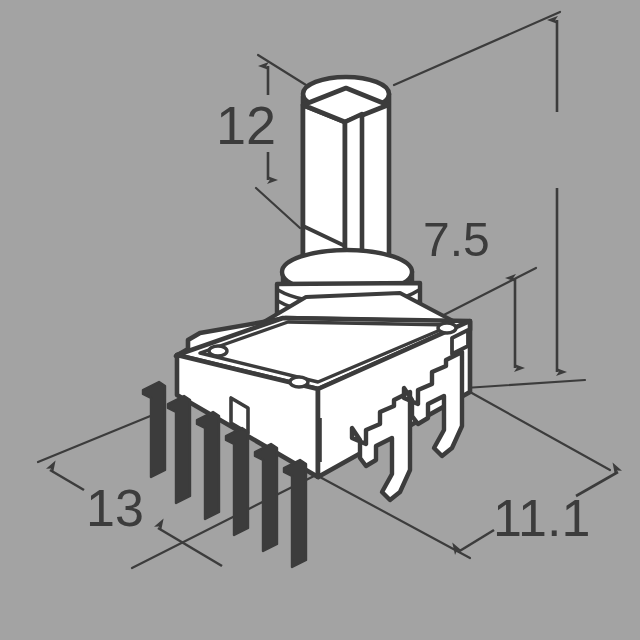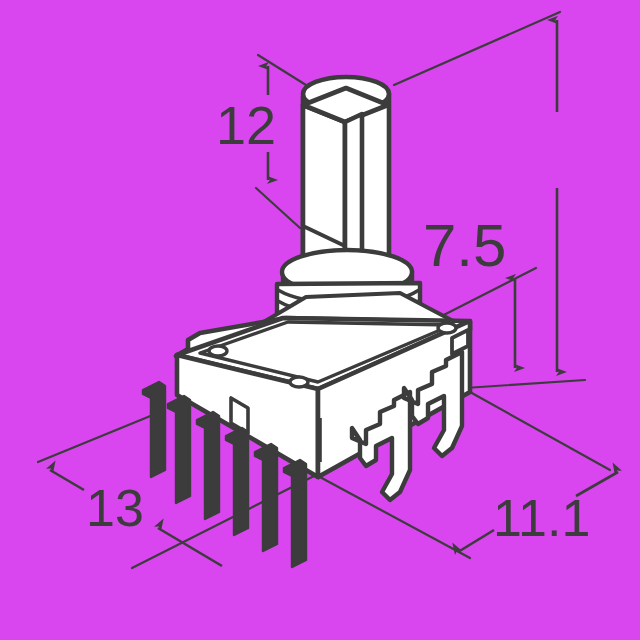--- a/index.html
+++ b/index.html
@@ -4,21 +4,21 @@
 <style>
   html, body {
     margin: 0;
     padding: 0;
     background: #ffffff;
   }
   #stage {
     position: relative;
     width: 640px;
     height: 640px;
-    background: #d946ef;
+    background: #a3a3a3;
     overflow: hidden;
     font-family: "Liberation Sans", sans-serif;
   }
   #drawing {
     position: absolute;
     left: 0;
     top: 0;
     width: 640px;
     height: 640px;
   }
@@ -26,21 +26,21 @@
     position: absolute;
     color: #3c3c3c;
     font-family: "Liberation Sans", sans-serif;
     font-weight: 400;
     line-height: 1;
     white-space: nowrap;
     user-select: none;
   }
   #lbl-12   { left: 216px; top: 98px;  font-size: 54px; }
   #lbl-30   { left: 518px; top: 116px; font-size: 60px; }
-  #lbl-75   { left: 423px; top: 216px; font-size: 60px; }
+  #lbl-75   { left: 423px; top: 216px; font-size: 48px; }
   #lbl-13   { left: 86px;  top: 482px; font-size: 52px; text-align: center; }
   #lbl-155  { left: 493px; top: 492px; font-size: 52px; }
   #lbl-shaft{ left: 146px; top: 576px; font-size: 50px; letter-spacing: 0.5px; }
 </style>
 </head>
 <body>
 
 <div id="stage">
 
   <svg id="drawing" viewBox="0 0 640 640">

